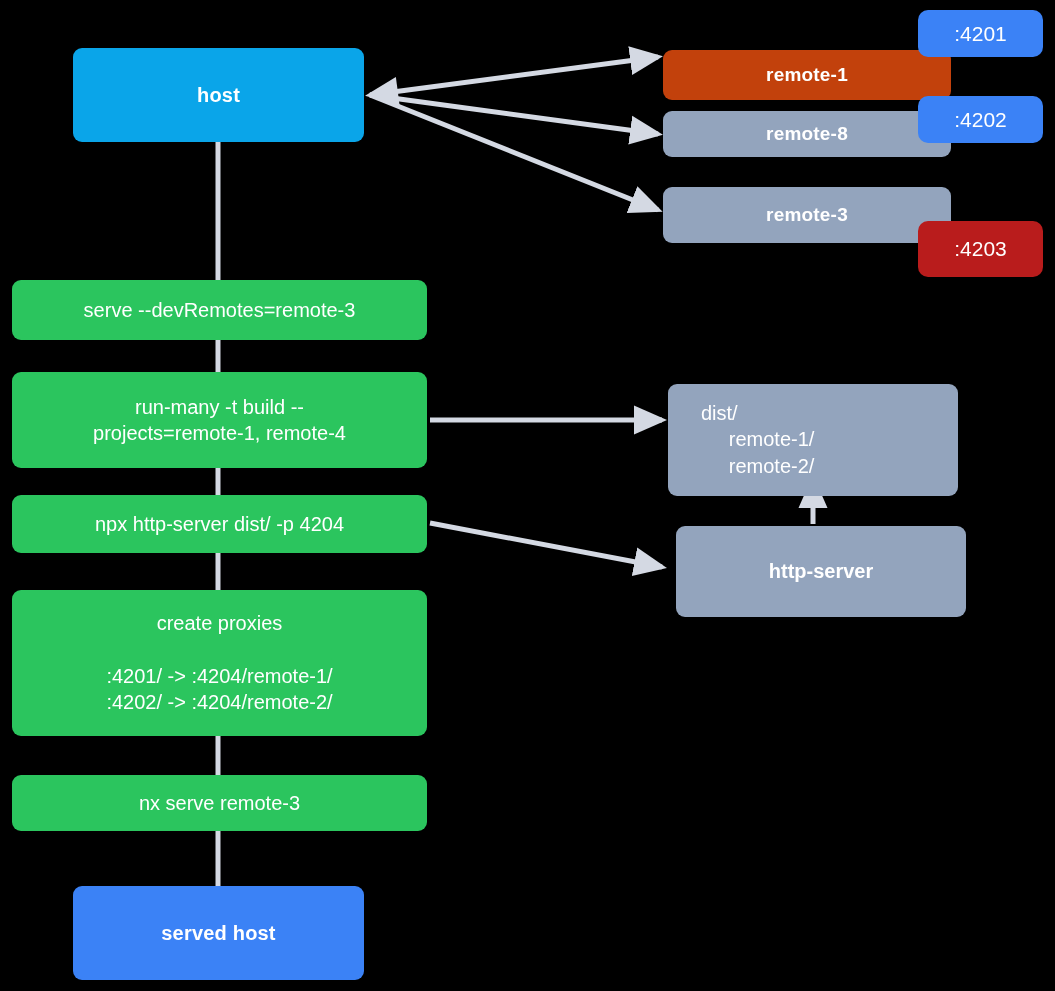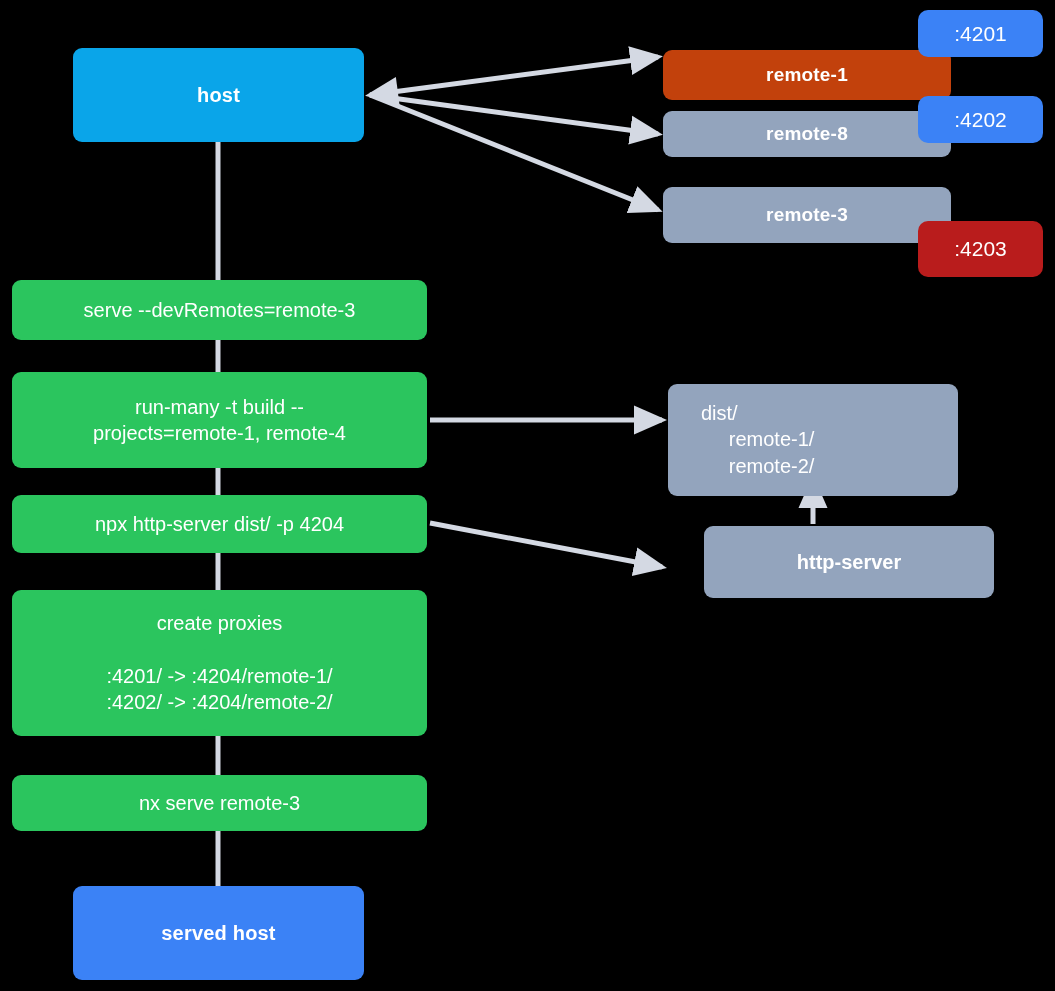--- a/index.html
+++ b/index.html
@@ -128,15 +128,15 @@
 
   <div class="node cmd" style="left:12px; top:775px; width:415px; height:56px; background:#2bc55e;">nx serve remote-3</div>
 
   <div class="node served" style="left:73px; top:886px; width:291px; height:94px; background:#3b82f6;">served host</div>
 
   <div class="node folder" style="left:668px; top:384px; width:290px; height:112px; background:#93a4bd;
               padding:16px 0 0 33px;">dist/
      remote-1/
      remote-2/</div>
 
-  <div class="node service" style="left:704px; top:526px; width:290px; height:72px; background:#93a4bd;">http-server</div>
+  <div class="node service" style="left:676px; top:526px; width:290px; height:91px; background:#93a4bd;">http-server</div>
 
 </div>
 
 </body></html>

